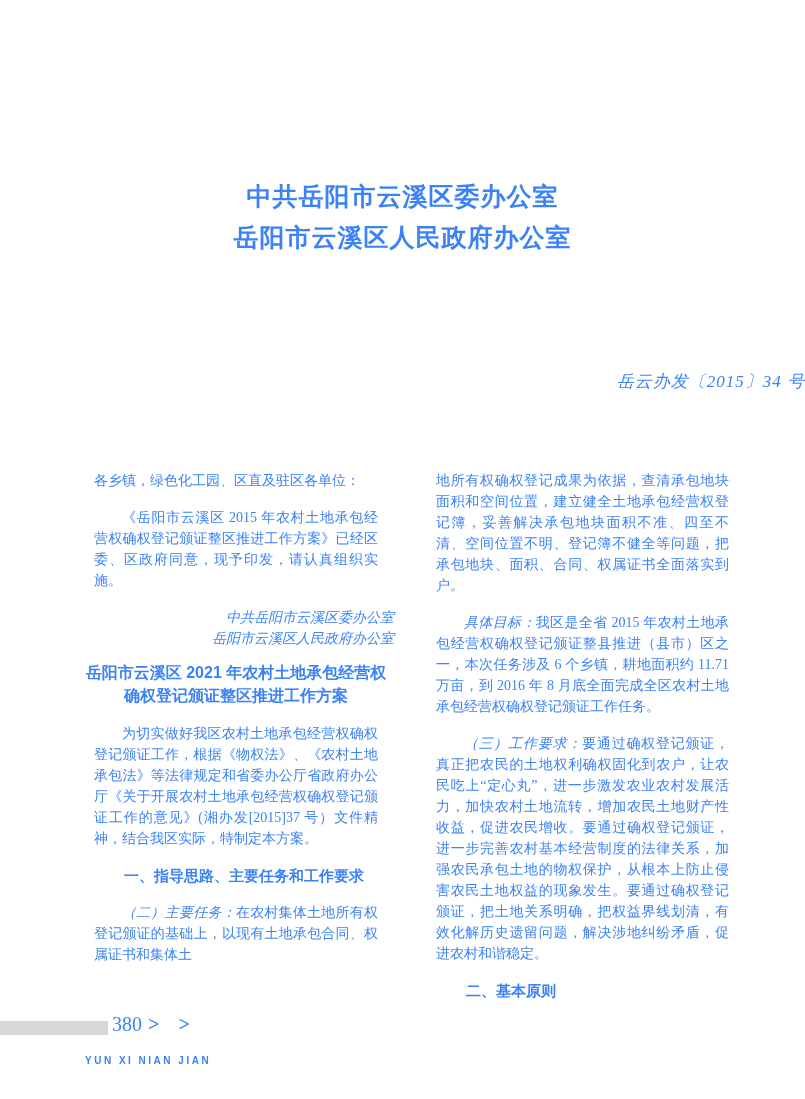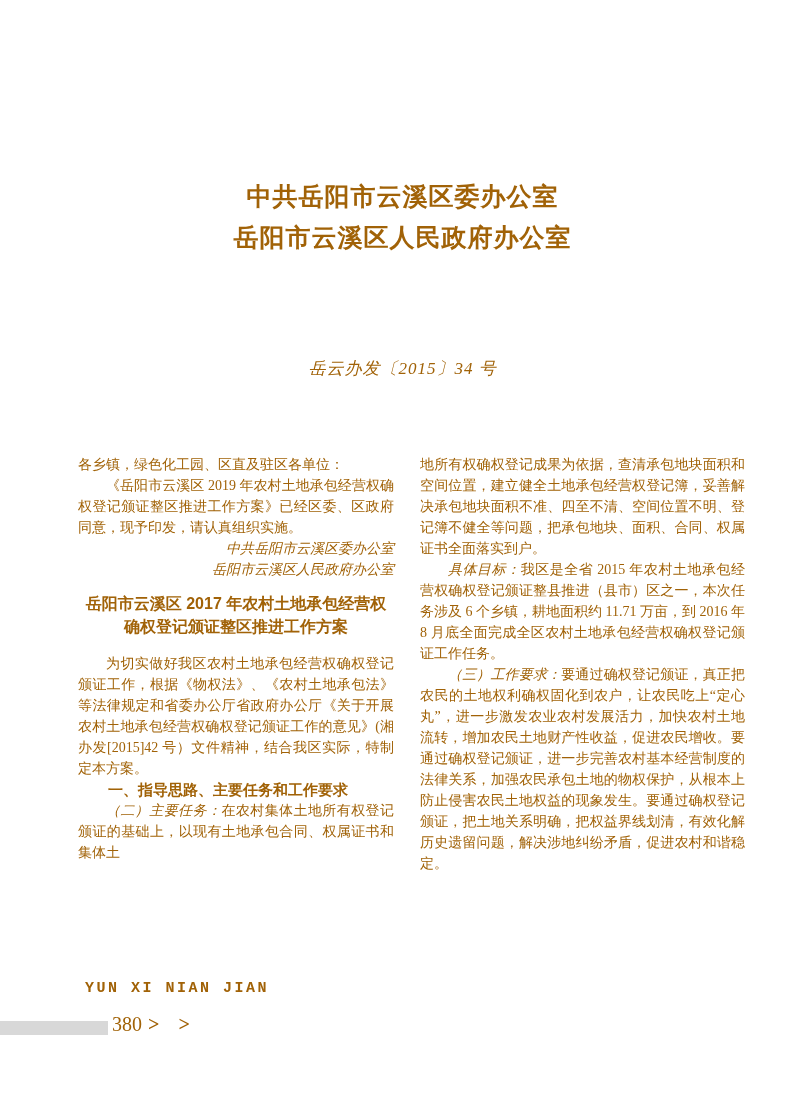--- a/index.html
+++ b/index.html
@@ -20,45 +20,45 @@
     width: 805px;
     text-align: center;
     font-family: "Liberation Sans", sans-serif;
     font-weight: bold;
     font-size: 25px;
     line-height: 41px;
     letter-spacing: 1px;
   }
   .doc-number {
     position: absolute;
-    top: 357px;
+    top: 370px;
     left: 0;
     width: 805px;
-    text-align: center;
+    text-align: right;
     font-family: "Liberation Serif", serif;
     font-style: italic;
     font-size: 17px;
     letter-spacing: 1px;
   }
   
   .columns {
     position: absolute;
     top: 454px;
     left: 78px;
     width: 667px;
     display: flex;
     justify-content: space-between;
     font-size: 14px;
     line-height: 21px;
     text-align: justify;
     word-break: break-all;
   }
   .col-left  { width: 316px; }
   .col-right { width: 325px; }
-  .columns p { margin: 0; }
+  .columns p { margin: 16px; }
   .indent { text-indent: 2em; }
   .signatures { text-align: right; font-style: italic; }
   .sig-date { padding-right: 10px; }
   .subtitle {
     margin: 12px 0 15px 0;
     text-align: center;
     font-family: "Liberation Sans", sans-serif;
     font-weight: bold;
     font-size: 16px;
     line-height: 23px;
@@ -87,61 +87,62 @@
     white-space: nowrap;
   }
   .footer-page .arrows {
     font-weight: bold;
     letter-spacing: 7px;
     margin-left: 6px;
   }
   .footer-journal {
     position: absolute;
     left: 85px;
-    top: 980px;
-    font-size: 15px;
+    top: 1055px;
+    font-size: 10px;
     font-weight: bold;
     letter-spacing: 2.5px;
-    font-family: Liberation Mono, monospace;
+    font-family: Liberation Sans, sans-serif;
     white-space: nowrap;
   }
 </style>
 </head>
 <body>
 
-<div class="page" style="background: rgb(255, 255, 255); color: #a16207;">
+<div class="page" style="background: rgb(255, 255, 255); color: #3b82f6;">
 
   <div class="title-block">
     <div>中共岳阳市云溪区委办公室</div>
     <div>岳阳市云溪区人民政府办公室</div>
   </div>
   <div class="doc-number">岳云办发〔2015〕34 号</div>
 
   <div class="columns">
 
     <div class="col-left">
       <p>各乡镇，绿色化工园、区直及驻区各单位：</p>
-      <p class="indent">《岳阳市云溪区 2019 年农村土地承包经营权确权登记颁证整区推进工作方案》已经区委、区政府同意，现予印发，请认真组织实施。</p>
+      <p class="indent">《岳阳市云溪区 2015 年农村土地承包经营权确权登记颁证整区推进工作方案》已经区委、区政府同意，现予印发，请认真组织实施。</p>
       <div class="signatures">
         <div>中共岳阳市云溪区委办公室</div>
         <div>岳阳市云溪区人民政府办公室</div>
       </div>
       <div class="subtitle">
-        <div>岳阳市云溪区 2017 年农村土地承包经营权</div>
+        <div>岳阳市云溪区 2021 年农村土地承包经营权</div>
         <div>确权登记颁证整区推进工作方案</div>
       </div>
-      <p class="indent">为切实做好我区农村土地承包经营权确权登记颁证工作，根据《物权法》、《农村土地承包法》等法律规定和省委办公厅省政府办公厅《关于开展农村土地承包经营权确权登记颁证工作的意见》(湘办发[2015]42 号）文件精神，结合我区实际，特制定本方案。</p>
+      <p class="indent">为切实做好我区农村土地承包经营权确权登记颁证工作，根据《物权法》、《农村土地承包法》等法律规定和省委办公厅省政府办公厅《关于开展农村土地承包经营权确权登记颁证工作的意见》(湘办发[2015]37 号）文件精神，结合我区实际，特制定本方案。</p>
       <p class="section-heading">一、指导思路、主要任务和工作要求</p>
       <p class="indent"><span class="lead">（二）主要任务：</span><span>在农村集体土地所有权登记颁证的基础上，以现有土地承包合同、权属证书和集体土</span></p>
     </div>
 
     <div class="col-right">
       <p>地所有权确权登记成果为依据，查清承包地块面积和空间位置，建立健全土地承包经营权登记簿，妥善解决承包地块面积不准、四至不清、空间位置不明、登记簿不健全等问题，把承包地块、面积、合同、权属证书全面落实到户。</p>
       <p class="indent"><span class="lead">具体目标：</span><span>我区是全省 2015 年农村土地承包经营权确权登记颁证整县推进（县市）区之一，本次任务涉及 6 个乡镇，耕地面积约 11.71 万亩，到 2016 年 8 月底全面完成全区农村土地承包经营权确权登记颁证工作任务。</span></p>
       <p class="indent"><span class="lead">（三）工作要求：</span><span>要通过确权登记颁证，真正把农民的土地权利确权固化到农户，让农民吃上“定心丸”，进一步激发农业农村发展活力，加快农村土地流转，增加农民土地财产性收益，促进农民增收。要通过确权登记颁证，进一步完善农村基本经营制度的法律关系，加强农民承包土地的物权保护，从根本上防止侵害农民土地权益的现象发生。要通过确权登记颁证，把土地关系明确，把权益界线划清，有效化解历史遗留问题，解决涉地纠纷矛盾，促进农村和谐稳定。</span></p>
+      <p class="section-heading">二、基本原则</p>
     </div>
 
   </div>
 
   <div class="footer-bar" style="background: rgb(216, 216, 216);"></div>
   <div class="footer-page"><span>380</span><span class="arrows">&gt; &gt;</span></div>
   <div class="footer-journal">YUN XI NIAN JIAN</div>
 
 </div>
 

